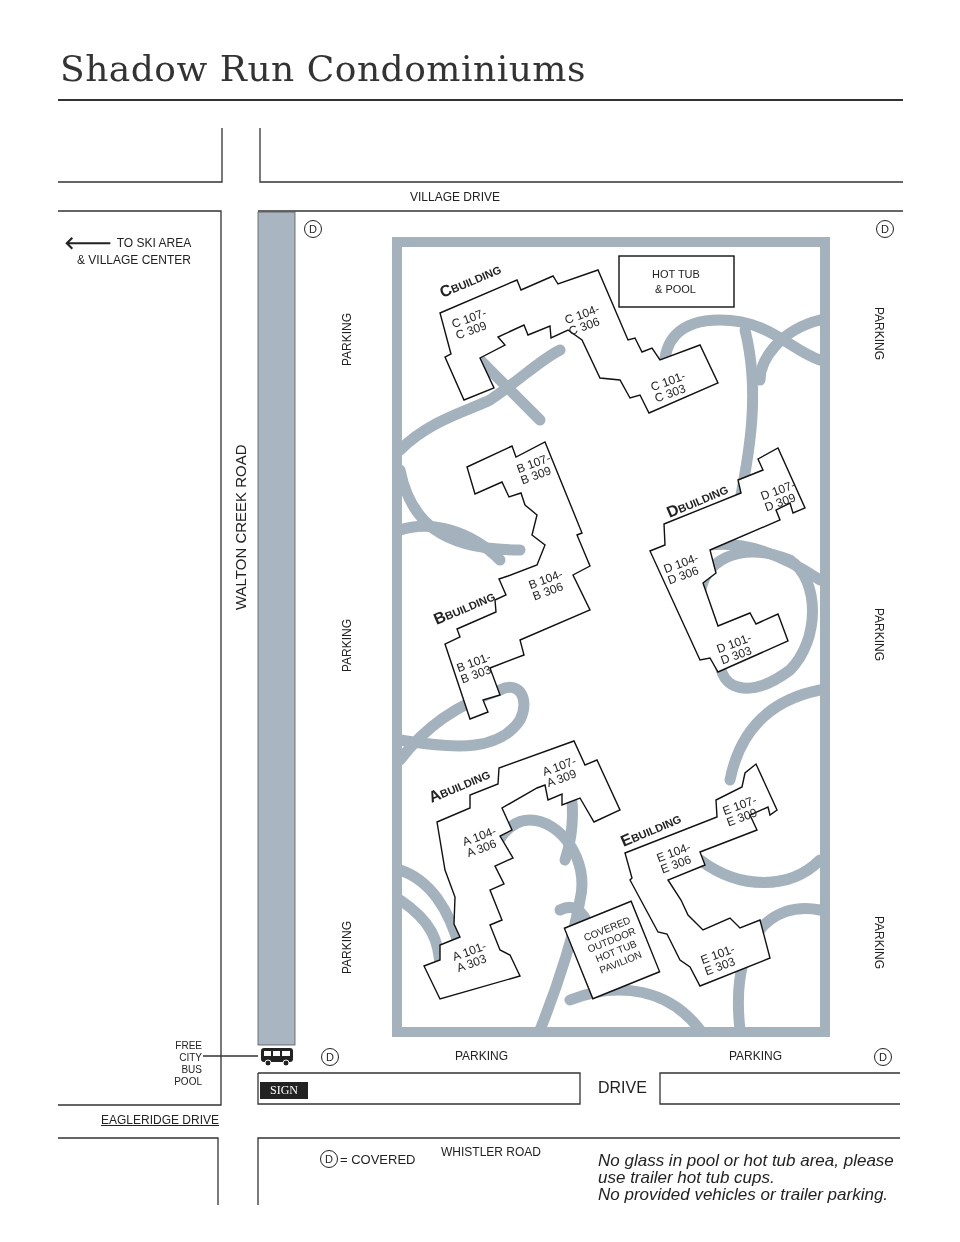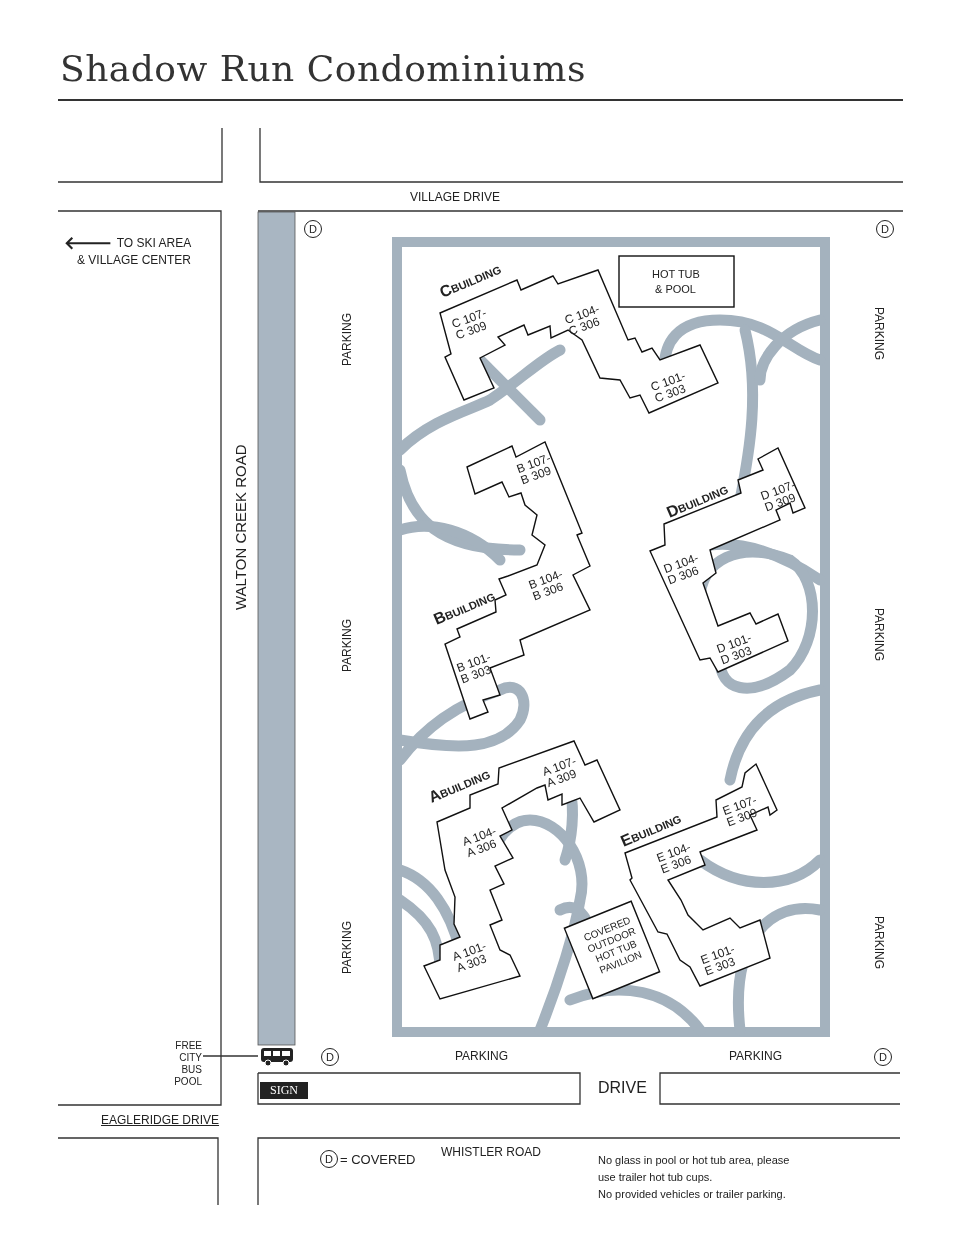--- a/index.html
+++ b/index.html
@@ -225,17 +225,17 @@
 </svg>
 
 <div class="abs sign" style="left:260px;top:1082px;">SIGN</div>
 <div class="abs lbl" style="left:598px;top:1079px;font-size:16px;">DRIVE</div>
 
 <div class="abs" style="left:320px;top:1150px;display:flex;align-items:center;gap:2px;">
   <div class="dump" style="position:static;">D</div>
   <span class="lbl" style="font-size:13px;">= COVERED</span>
 </div>
 
-<div class="abs" style="left:598px;top:1152px;font-size:11px;line-height:17px;">
+<div class="abs" style="left:598px;top:1152px;font-size:17px;line-height:17px;font-style:italic;">
   <div>No glass in pool or hot tub area, please</div>
   <div>use trailer hot tub cups.</div>
   <div>No provided vehicles or trailer parking.</div>
 </div>
 
 </body></html>

